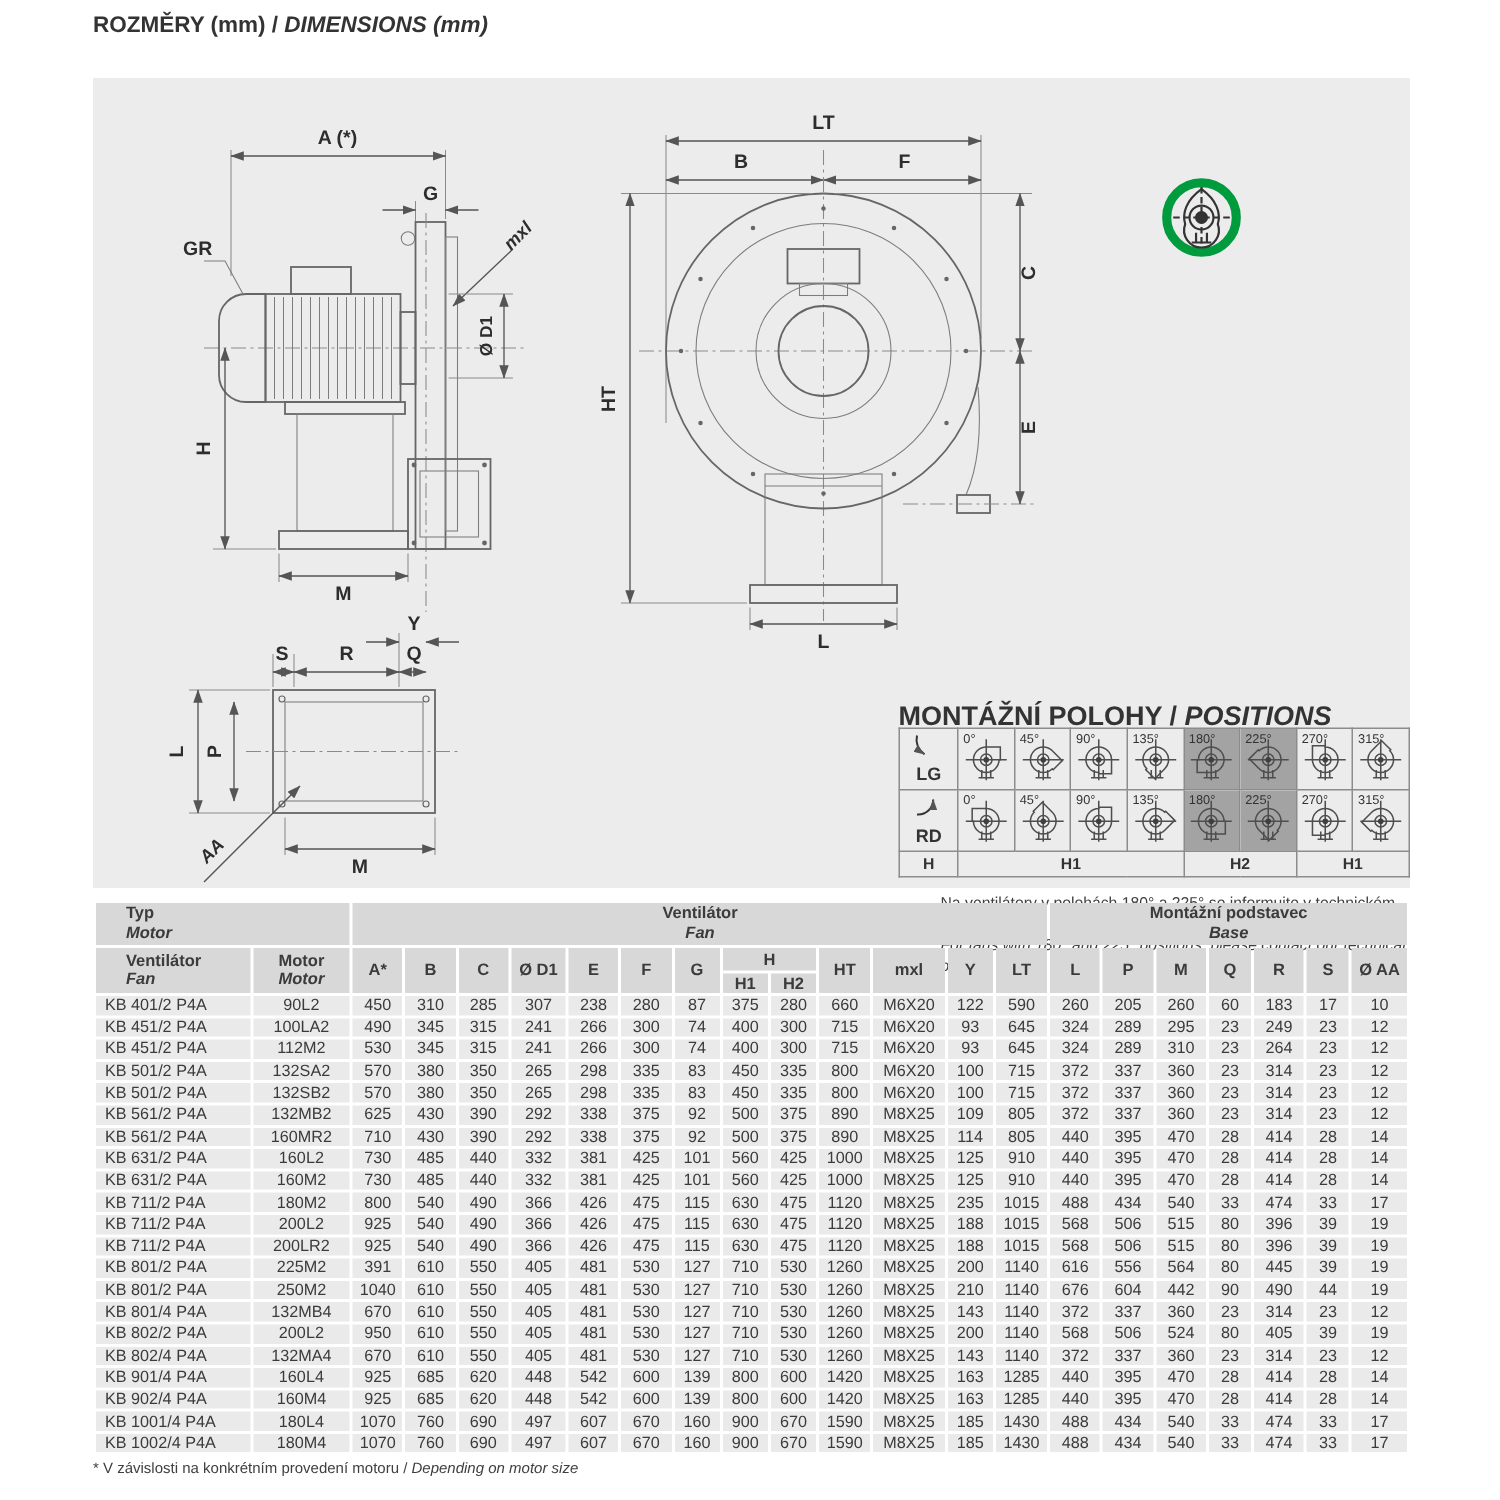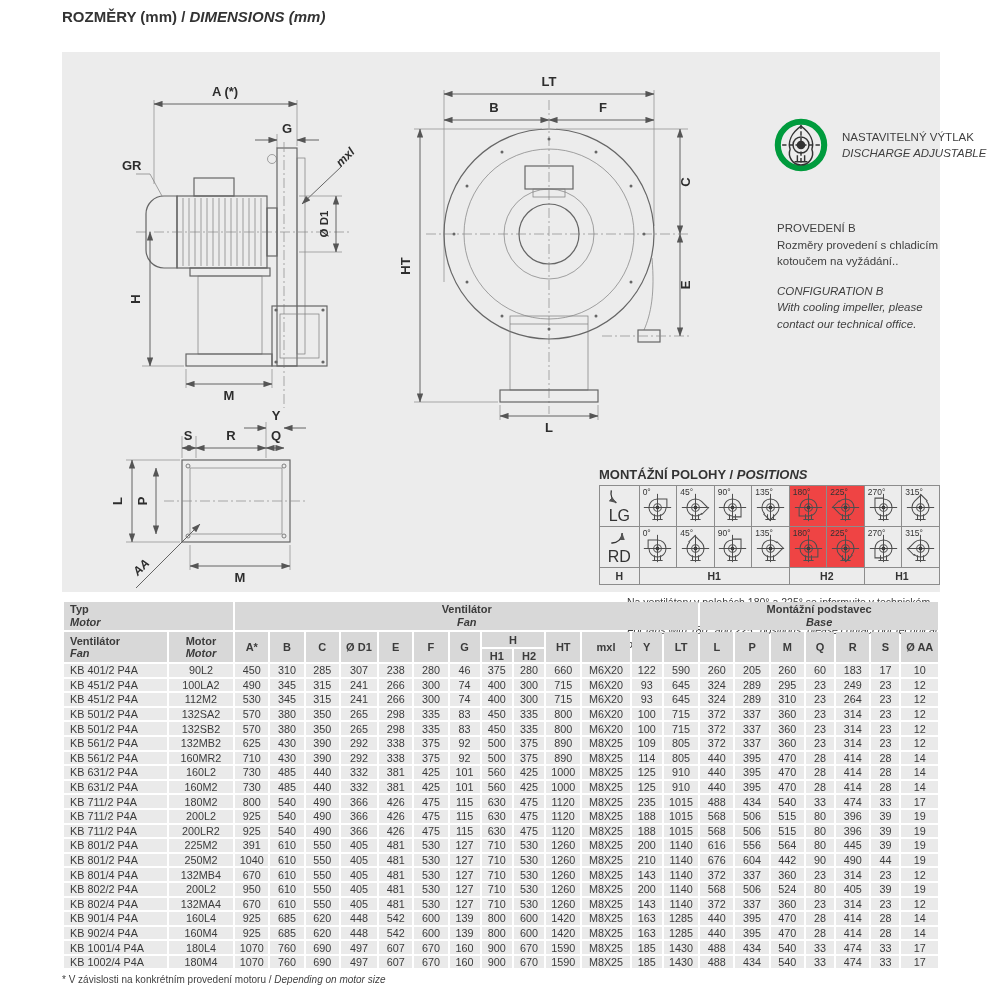--- a/index.html
+++ b/index.html
@@ -24,43 +24,43 @@
   .dot{fill:#666}
   .doto{fill:none;stroke:#666;stroke-width:.8}
   
   .badge-row{left:710px;top:64px;width:260px;display:flex;align-items:center;gap:12px}
   .badge-svg{width:58px;height:58px;flex:0 0 auto}
   .badge-text{font-size:11.5px;line-height:16px;color:#3f3f3f}
   
   .cfg{left:715px;top:168px;font-size:11.5px;line-height:16.5px;color:#3f3f3f}
   .cfg .gap{height:13px}
   
-  .pos-title{left:537px;top:415px;font-size:13px;font-weight:bold;color:#333}
+  .pos-title{left:537px;top:415px;font-size:18px;font-weight:bold;color:#333}
   table.pos{position:absolute;left:537px;top:433px;border-collapse:collapse}
   table.pos td{border:1px solid #8c8c8c;padding:0;position:relative;text-align:center;vertical-align:middle}
   table.pos td.acell{width:44px;height:40px}
-  table.pos td.hl{background:#ef4444}
+  table.pos td.hl{background:#a3a3a3}
   table.pos td.rothd{width:54px}
   .ang{position:absolute;left:3px;top:1px;font-size:8.5px;color:#333}
   .fg{width:29px;height:29px;margin-top:6px}
   .fg line,.fg path,.fg circle{stroke:#4e4e4e;fill:none;stroke-width:1.2}
   .fg .hub{fill:#3f3f3f;stroke:none}
-  .rotlbl{font-size:16px;font-weight:normal;color:#333;display:inline-block;vertical-align:middle}
+  .rotlbl{font-size:12px;font-weight:bold;color:#333;display:inline-block;vertical-align:middle}
   .rotsvg{width:20px;height:20px;vertical-align:middle;margin-right:2px}
   .rotsvg path{stroke:#333;stroke-width:1.6;fill:none}
   table.pos td.fcell{height:16px;font-size:10.5px;font-weight:bold;color:#333}
   .pos-note{left:537px;top:543px;display:flex;gap:10px;align-items:flex-start}
   .swatch{width:18px;height:18px;background:#fff;flex:0 0 auto}
   .pos-note-text{font-size:10.5px;line-height:14px;color:#3f3f3f}
   
   table.main{position:absolute;left:62px;top:600px;width:878px;border-spacing:2px 2px;table-layout:fixed}
   table.main th,table.main td{padding:0;font-size:11px;color:#3b3b3b;overflow:hidden;white-space:nowrap}
   table.main th{background:#d8d8d8;font-weight:bold;text-align:center}
   table.main th.grp{height:28px;font-size:11px;line-height:13px}
-  table.main th.grp.left,table.main th.ch.left{text-align:left;padding-left:6px}
+  table.main th.grp.left,table.main th.ch.left{text-align:left;padding-left:20px}
   table.main th.ch{height:15px}
   table.main th.two{line-height:12px}
   table.main th.sub{height:13px}
   table.main td{background:#eaeaea;text-align:center;height:12.6px;font-size:10.8px}
   table.main td.type{text-align:left;padding-left:6px}
   
   .footnote{left:62px;top:974px;font-size:10px;color:#3f3f3f}
 </style>
 </head>
 <body>
@@ -245,35 +245,22 @@
       <circle r="16" fill="none" stroke="#009b3d" stroke-width="4.2"></circle>
       <g stroke="#333" fill="none" stroke-width="1">
         <line x1="-13" y1="0" x2="13" y2="0" stroke-dasharray="3 1.6"></line>
         <line x1="0" y1="-14" x2="0" y2="13" stroke-dasharray="3 1.6"></line>
         <path d="M 0,-13 C 7,-8 9,-2 7.5,3 A 8,8 0 1 1 -7.5,3 C -9,-2 -7,-8 0,-13 Z"></path>
         <circle r="5.5"></circle>
       </g>
       <circle r="3" fill="#333"></circle>
       <path d="M -2.5,7 V 11.5 M 2.5,7 V 11.5 M -4.5,11.5 H 4.5" stroke="#333" fill="none" stroke-width="1"></path>
     </svg>
-    <div class="badge-text">
-      <div>NASTAVITELNÝ VÝTLAK</div>
-      <div class="it">DISCHARGE ADJUSTABLE</div>
-    </div>
   </div>
 
-  <div class="abs cfg">
-    <div>PROVEDENÍ B</div>
-    <div>Rozměry provedení s chladicím</div>
-    <div>kotoučem na vyžádání..</div>
-    <div class="gap"></div>
-    <div class="it">CONFIGURATION B</div>
-    <div class="it">With cooling impeller, please</div>
-    <div class="it">contact our technical office.</div>
-  </div>
 
   <div class="abs pos-title"><span>MONTÁŽNÍ POLOHY /</span><span class="it"> POSITIONS</span></div>
   <table class="pos" id="pos-table">
       <tbody>
         <tr>
           <td class="rothd"><svg class="rotsvg" viewBox="0 0 24 24">
               <path d="M 4,4 A 14,14 0 0 0 10,19" marker-end="url(#ar)"></path>
             </svg><span class="rotlbl">LG</span></td>
           <td class="acell"><span class="ang">0°</span><svg class="fg" viewBox="-17 -17 34 34">
               <line x1="-16" y1="0" x2="16" y2="0"></line>
@@ -535,21 +522,21 @@
   <tbody id="t-body">
       <tr>
         <td class="type">KB 401/2 P4A</td>
         <td>90L2</td>
         <td>450</td>
         <td>310</td>
         <td>285</td>
         <td>307</td>
         <td>238</td>
         <td>280</td>
-        <td>46</td>
+        <td>87</td>
         <td>375</td>
         <td>280</td>
         <td>660</td>
         <td>M6X20</td>
         <td>122</td>
         <td>590</td>
         <td>260</td>
         <td>205</td>
         <td>260</td>
         <td>60</td>

